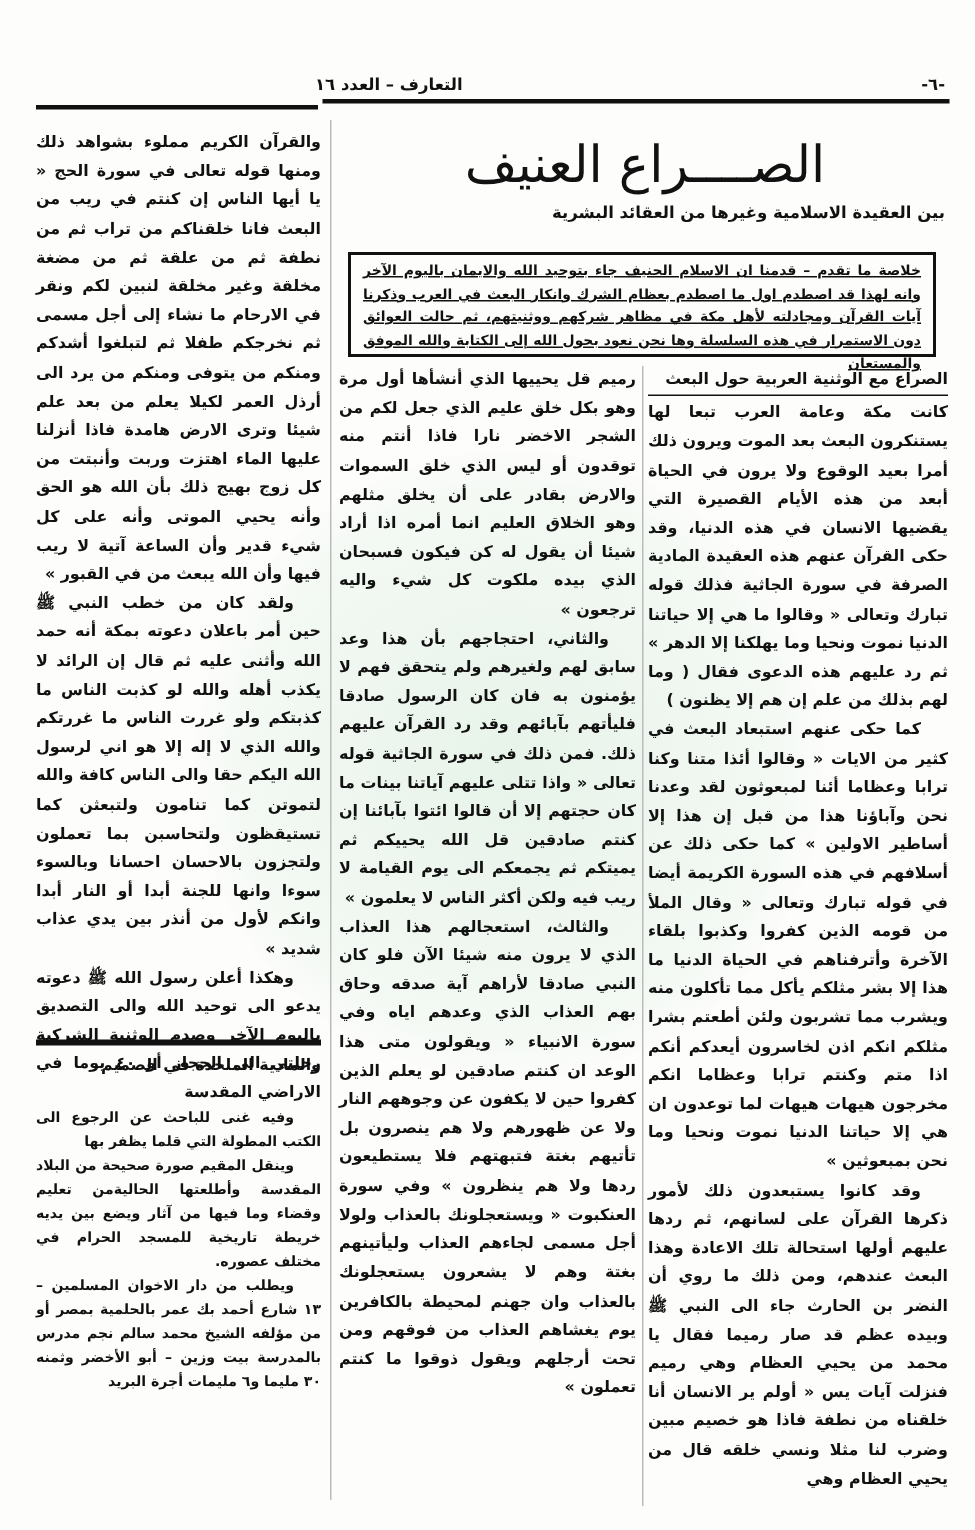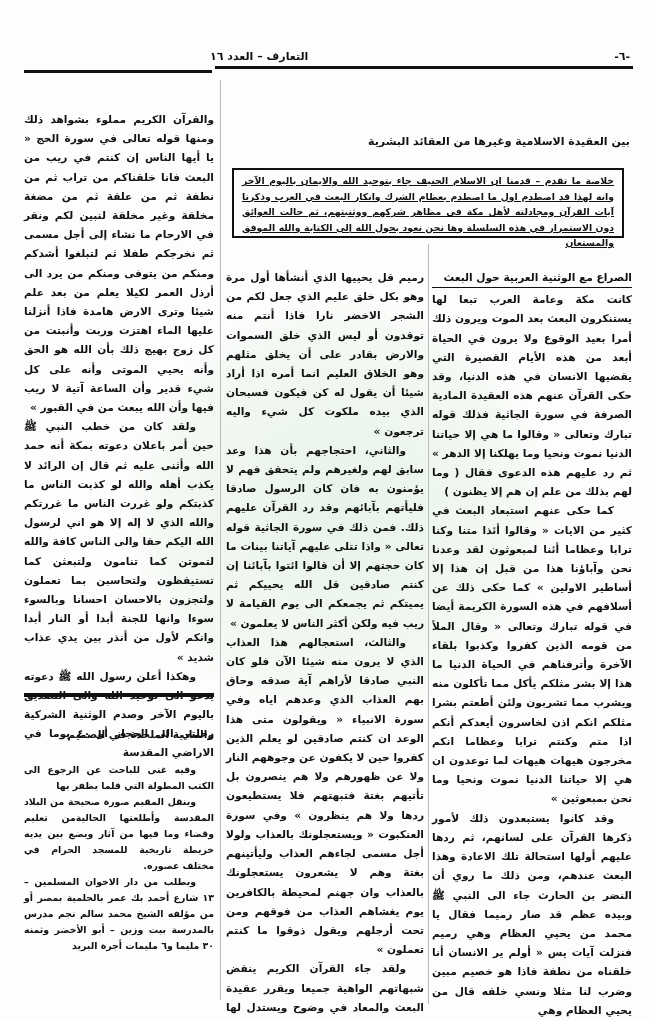--- a/index.html
+++ b/index.html
@@ -33,21 +33,21 @@
   }
   .summary-box {
     position:absolute; top:168px; left:232px; width:392px; height:70px;
     border-top:2px solid #111; border-bottom:2px solid #111;
     border-right:2px solid #111; border-left:2px solid #111;
     padding:3px 8px; box-sizing:border-box;
     font-size:9.3px; font-weight:bold; line-height:15.5px; text-align:justify;text-decoration:underline;
   }
   .col {
     position:absolute; font-size:10.6px; font-weight:bold; line-height:19.2px;
-    text-align:justify; text-align-last:right;margin-top:24px;
+    text-align:justify; text-align-last:right;
   }
   .col p { margin:0; }
   .col .ind { text-indent:18px; }
   .section-head {
     font-weight:bold; border-bottom:1.5px solid #111; display:block; margin-bottom:2px;
   }
   .small { font-size:9.4px; line-height:16px; }
   .col-divider { position:absolute; width:1px; background:#bbb; }
 </style>
 </head>
@@ -56,40 +56,40 @@
 <div class="page">
   <div class="watermark"></div>
 
   <div class="running-head">
     <span>-٦-</span>
     <span>التعارف – العدد ١٦</span>
   </div>
   <div class="rule-thick" style="top:66px; left:215px; width:418px;"></div>
   <div class="rule-thick" style="top:70px; left:24px; width:188px;"></div>
 
+  <div class="title">الصــــراع العنيف</div>
   <div class="subtitle">بين العقيدة الاسلامية وغيرها من العقائد البشرية</div>
 
   <div class="summary-box">
     <span>خلاصة ما تقدم – قدمنا ان الاسلام الحنيف جاء بتوحيد الله والايمان باليوم الآخر وانه لهذا قد اصطدم اول ما اصطدم بعظام الشرك وانكار البعث في العرب وذكرنا آيات القرآن ومجادلته لأهل مكة في مظاهر شركهم ووثنيتهم، ثم حالت العوائق دون الاستمرار في هذه السلسلة وها نحن نعود بحول الله إلى الكتابة والله الموفق والمستعان</span>
   </div>
 
   <div class="col" style="top:244px; left:432px; width:200px;">
     <span class="section-head">الصراع مع الوثنية العربية حول البعث</span>
     <p>كانت مكة وعامة العرب تبعا لها يستنكرون البعث بعد الموت ويرون ذلك أمرا بعيد الوقوع ولا يرون في الحياة أبعد من هذه الأيام القصيرة التي يقضيها الانسان في هذه الدنيا، وقد حكى القرآن عنهم هذه العقيدة المادية الصرفة في سورة الجاثية فذلك قوله تبارك وتعالى « وقالوا ما هي إلا حياتنا الدنيا نموت ونحيا وما يهلكنا إلا الدهر » ثم رد عليهم هذه الدعوى فقال ( وما لهم بذلك من علم إن هم إلا يظنون )</p>
     <p class="ind">كما حكى عنهم استبعاد البعث في كثير من الايات « وقالوا أئذا متنا وكنا ترابا وعظاما أئنا لمبعوثون لقد وعدنا نحن وآباؤنا هذا من قبل إن هذا إلا أساطير الاولين » كما حكى ذلك عن أسلافهم في هذه السورة الكريمة أيضا في قوله تبارك وتعالى « وقال الملأ من قومه الذين كفروا وكذبوا بلقاء الآخرة وأترفناهم في الحياة الدنيا ما هذا إلا بشر مثلكم يأكل مما تأكلون منه ويشرب مما تشربون ولئن أطعتم بشرا مثلكم انكم اذن لخاسرون أيعدكم أنكم اذا متم وكنتم ترابا وعظاما انكم مخرجون هيهات هيهات لما توعدون ان هي إلا حياتنا الدنيا نموت ونحيا وما نحن بمبعوثين »</p>
     <p class="ind">وقد كانوا يستبعدون ذلك لأمور ذكرها القرآن على لسانهم، ثم ردها عليهم أولها استحالة تلك الاعادة وهذا البعث عندهم، ومن ذلك ما روي أن النضر بن الحارث جاء الى النبي ﷺ وبيده عظم قد صار رميما فقال يا محمد من يحيي العظام وهي رميم فنزلت آيات يس « أولم ير الانسان أنا خلقناه من نطفة فاذا هو خصيم مبين وضرب لنا مثلا ونسي خلقه قال من يحيي العظام وهي</p>
   </div>
 
   <div class="col-divider" style="top:244px; left:428px; height:760px;"></div>
 
   <div class="col" style="top:244px; left:226px; width:198px;">
     <p>رميم قل يحييها الذي أنشأها أول مرة وهو بكل خلق عليم الذي جعل لكم من الشجر الاخضر نارا فاذا أنتم منه توقدون أو ليس الذي خلق السموات والارض بقادر على أن يخلق مثلهم وهو الخلاق العليم انما أمره اذا أراد شيئا أن يقول له كن فيكون فسبحان الذي بيده ملكوت كل شيء واليه ترجعون »</p>
     <p class="ind">والثاني، احتجاجهم بأن هذا وعد سابق لهم ولغيرهم ولم يتحقق فهم لا يؤمنون به فان كان الرسول صادقا فليأتهم بآبائهم وقد رد القرآن عليهم ذلك. فمن ذلك في سورة الجاثية قوله تعالى « واذا تتلى عليهم آياتنا بينات ما كان حجتهم إلا أن قالوا ائتوا بآبائنا إن كنتم صادقين قل الله يحييكم ثم يميتكم ثم يجمعكم الى يوم القيامة لا ريب فيه ولكن أكثر الناس لا يعلمون »</p>
     <p class="ind">والثالث، استعجالهم هذا العذاب الذي لا يرون منه شيئا الآن فلو كان النبي صادقا لأراهم آية صدقه وحاق بهم العذاب الذي وعدهم اياه وفي سورة الانبياء « ويقولون متى هذا الوعد ان كنتم صادقين لو يعلم الذين كفروا حين لا يكفون عن وجوههم النار ولا عن ظهورهم ولا هم ينصرون بل تأتيهم بغتة فتبهتهم فلا يستطيعون ردها ولا هم ينظرون » وفي سورة العنكبوت « ويستعجلونك بالعذاب ولولا أجل مسمى لجاءهم العذاب وليأتينهم بغتة وهم لا يشعرون يستعجلونك بالعذاب وان جهنم لمحيطة بالكافرين يوم يغشاهم العذاب من فوقهم ومن تحت أرجلهم ويقول ذوقوا ما كنتم تعملون »</p>
-    <p class="ind">ولقد جاء القرآن الكريم ينقض شبهاتهم الواهية جميعا ويقرر عقيدة البعث والمعاد في وضوح ويستدل لها في قول فصل ومنطق جزل</p>
   </div>
 
   <div class="col-divider" style="top:80px; left:220px; height:920px;"></div>
 
   <div class="col" style="top:86px; left:24px; width:190px;">
     <p>والقرآن الكريم مملوء بشواهد ذلك ومنها قوله تعالى في سورة الحج « يا أيها الناس إن كنتم في ريب من البعث فانا خلقناكم من تراب ثم من نطفة ثم من علقة ثم من مضغة مخلقة وغير مخلقة لنبين لكم ونقر في الارحام ما نشاء إلى أجل مسمى ثم نخرجكم طفلا ثم لتبلغوا أشدكم ومنكم من يتوفى ومنكم من يرد الى أرذل العمر لكيلا يعلم من بعد علم شيئا وترى الارض هامدة فاذا أنزلنا عليها الماء اهتزت وربت وأنبتت من كل زوج بهيج ذلك بأن الله هو الحق وأنه يحيي الموتى وأنه على كل شيء قدير وأن الساعة آتية لا ريب فيها وأن الله يبعث من في القبور »</p>
     <p class="ind">ولقد كان من خطب النبي ﷺ حين أمر باعلان دعوته بمكة أنه حمد الله وأثنى عليه ثم قال إن الرائد لا يكذب أهله والله لو كذبت الناس ما كذبتكم ولو غررت الناس ما غررتكم والله الذي لا إله إلا هو اني لرسول الله اليكم حقا والى الناس كافة والله لتموتن كما تنامون ولتبعثن كما تستيقظون ولتحاسبن بما تعملون ولتجزون بالاحسان احسانا وبالسوء سوءا وانها للجنة أبدا أو النار أبدا وانكم لأول من أنذر بين يدي عذاب شديد »</p>
     <p class="ind">وهكذا أعلن رسول الله ﷺ دعوته يدعو الى توحيد الله والى التصديق باليوم الآخر وصدم الوثنية الشركية والمادية الملحدة في الصميم</p>
   </div>
 

